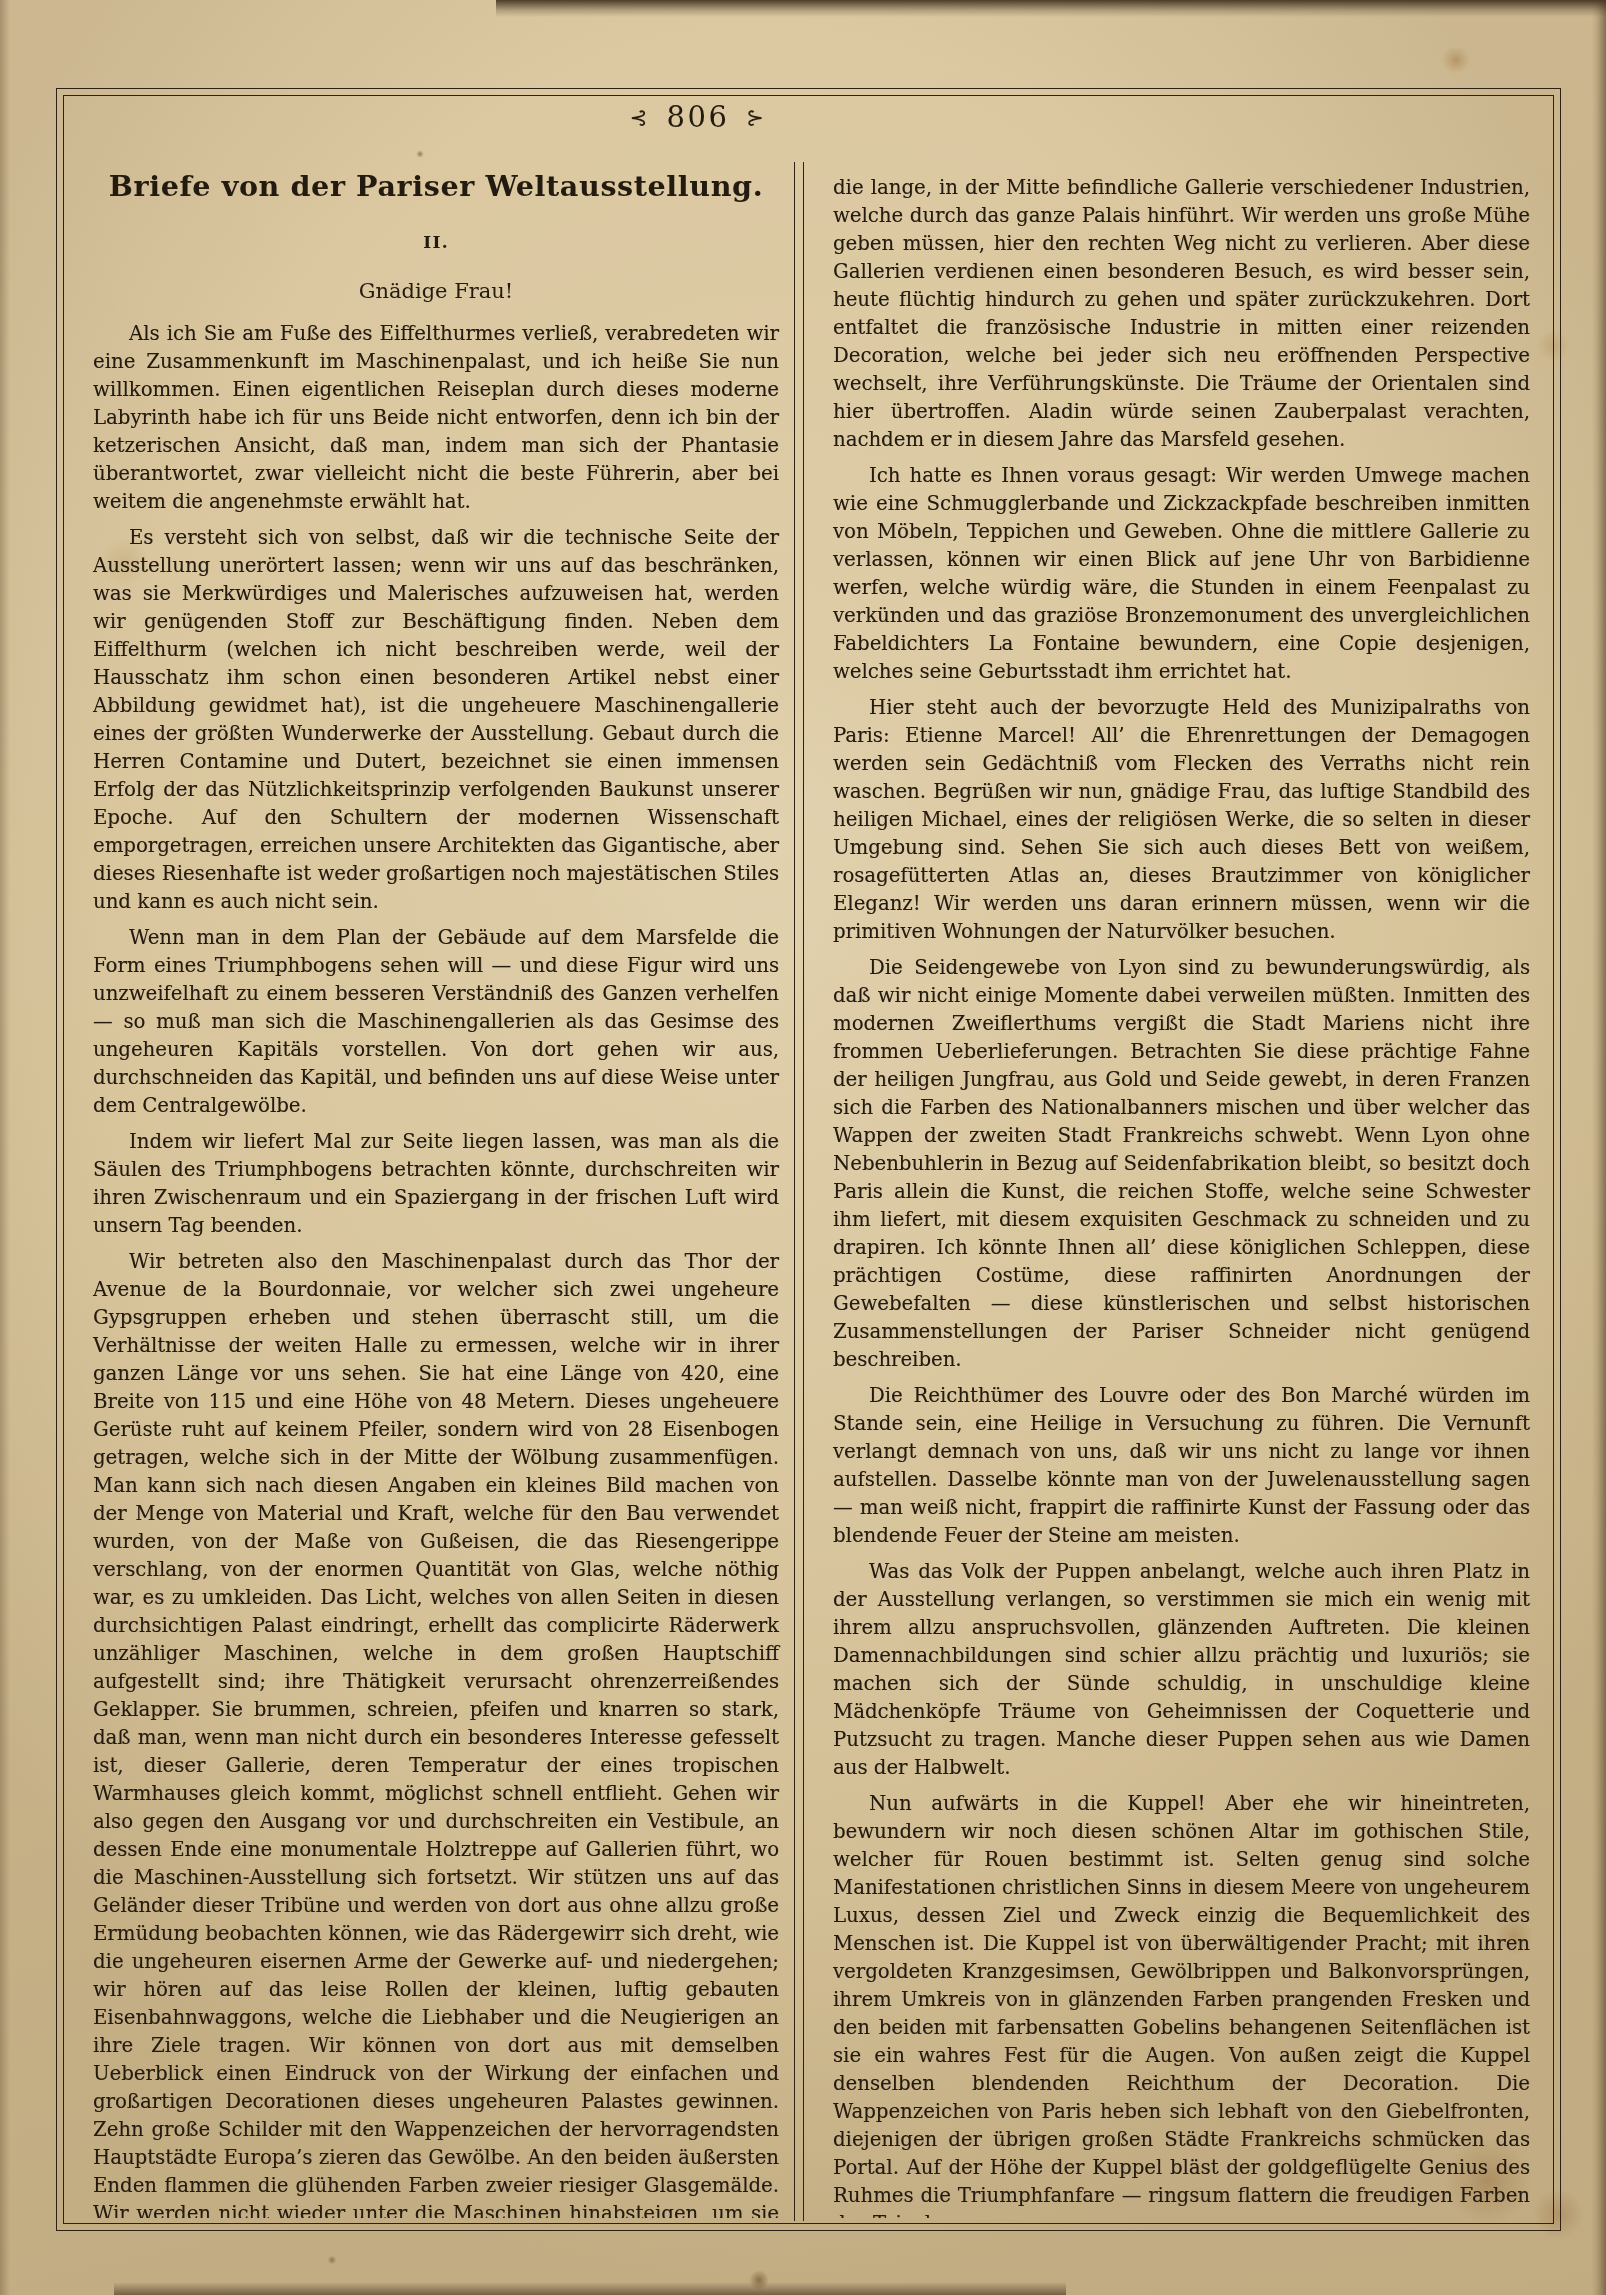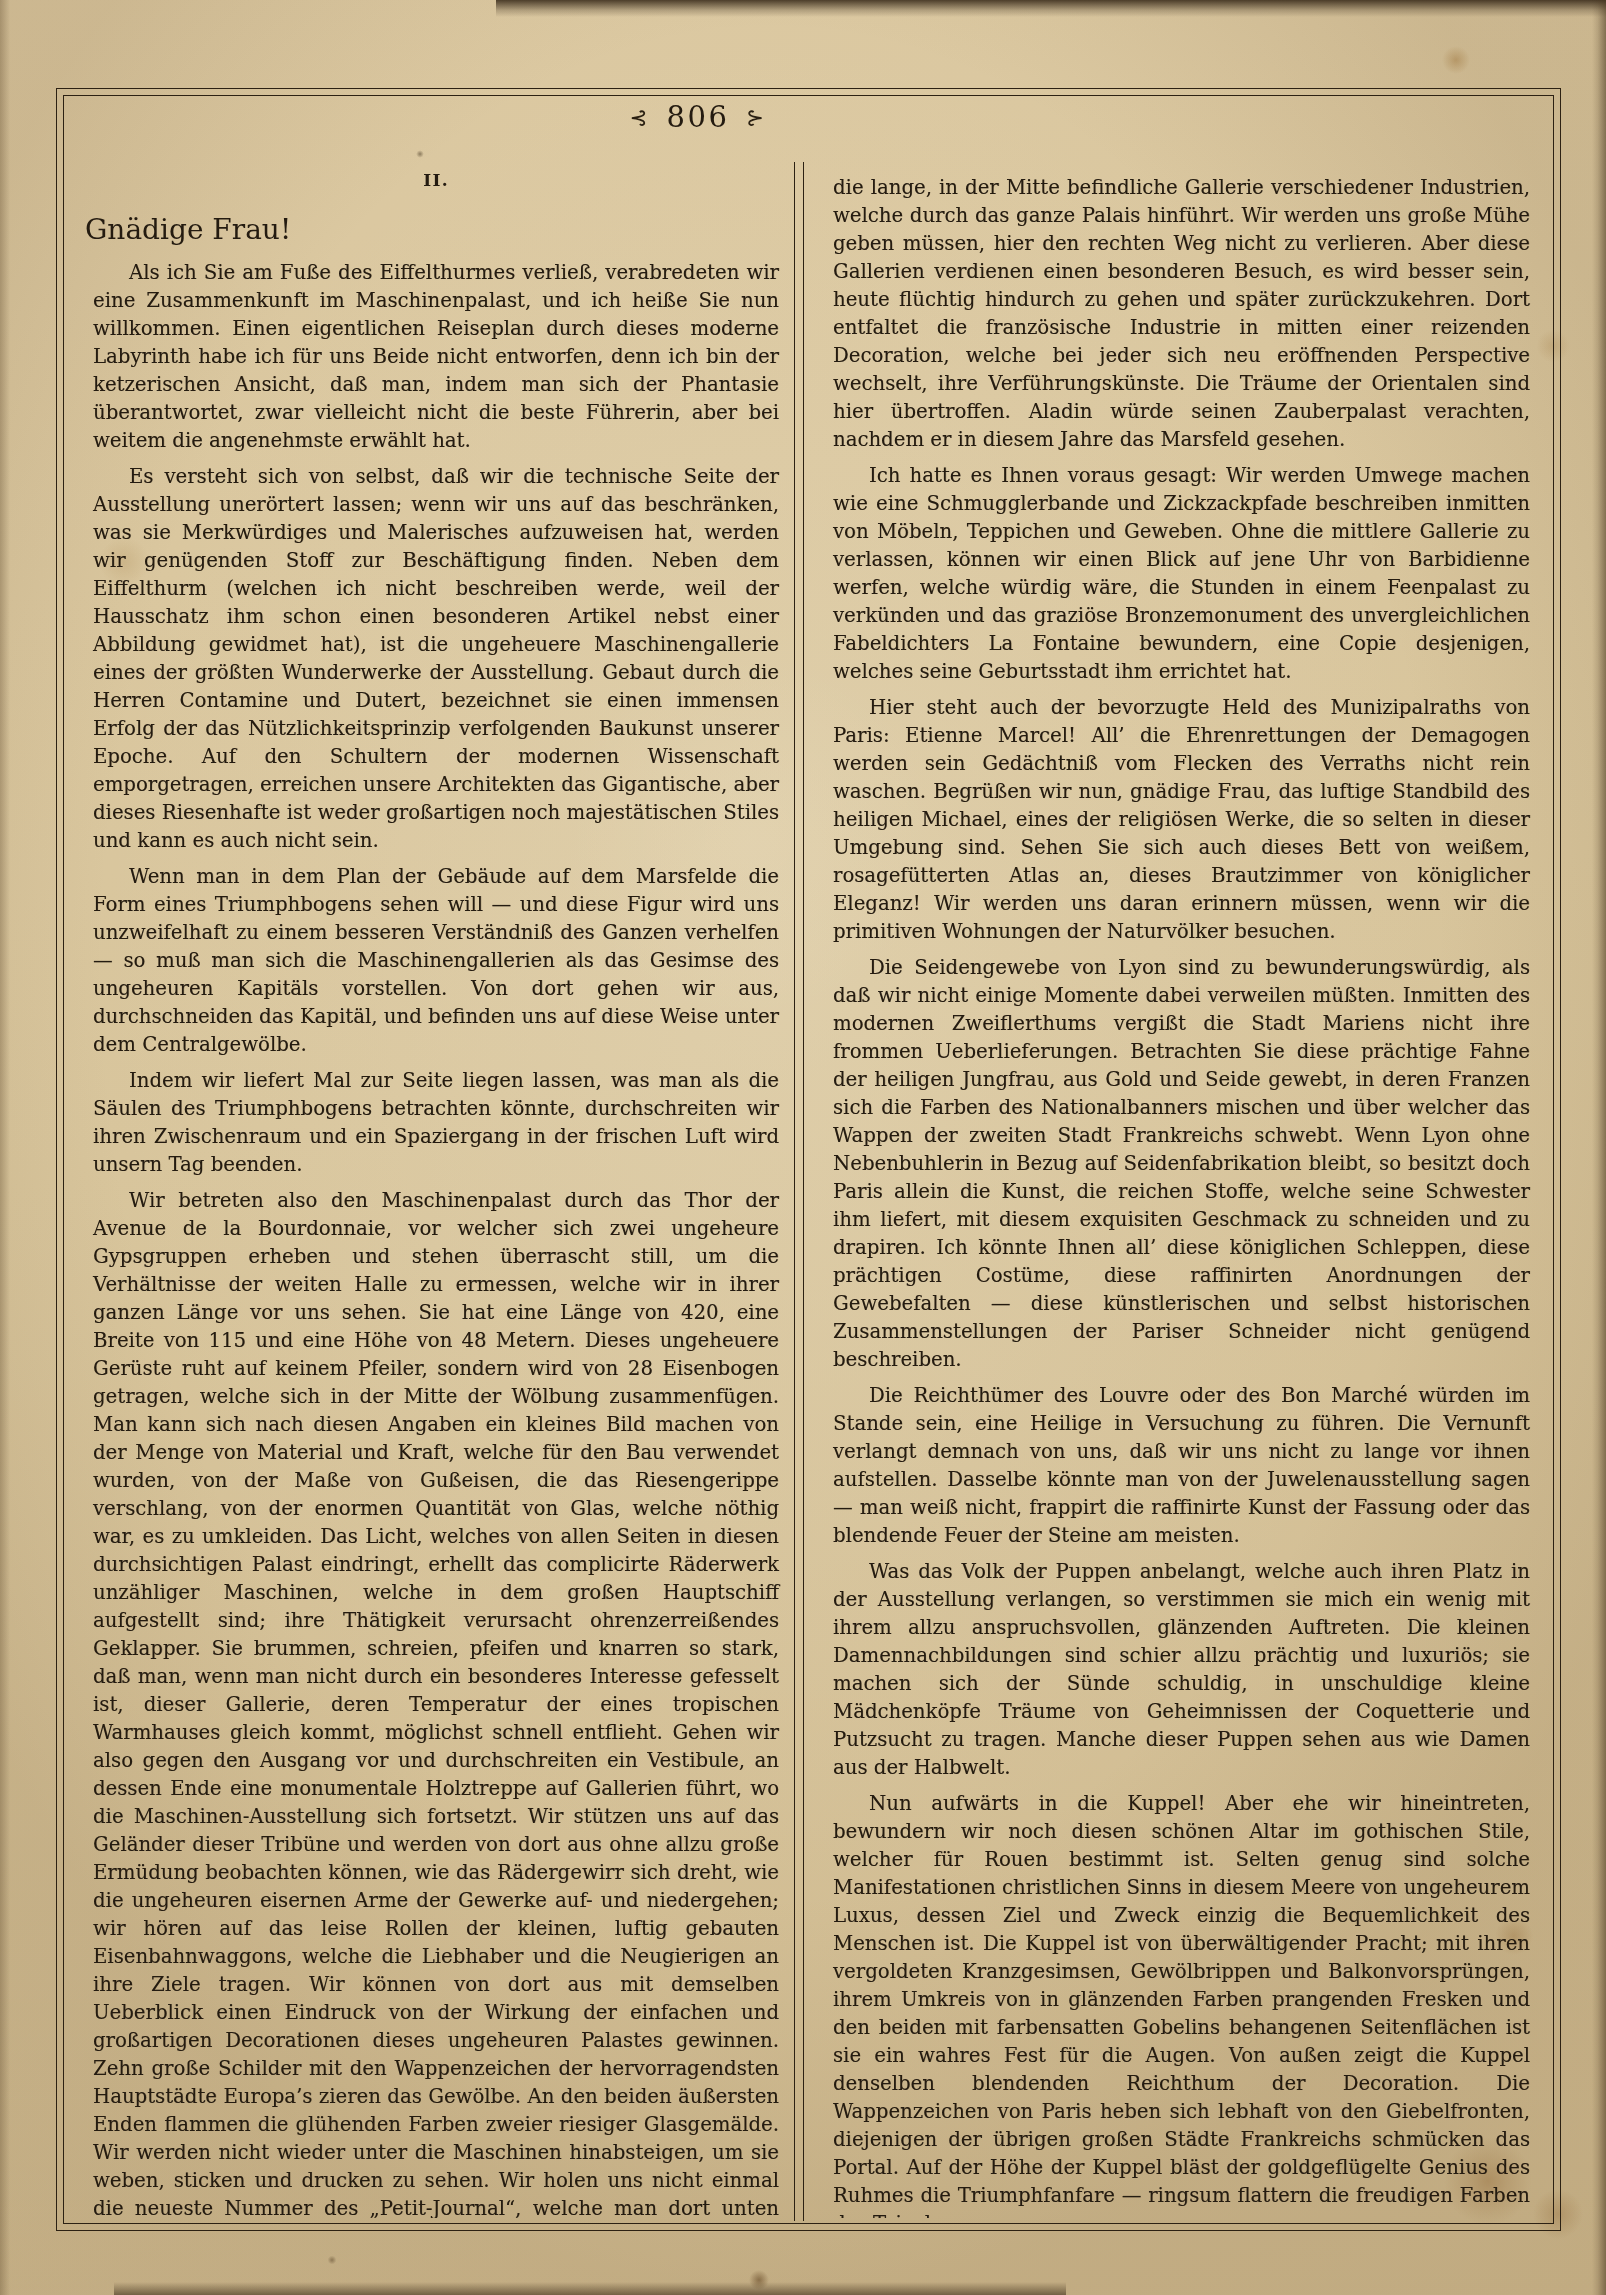--- a/index.html
+++ b/index.html
@@ -50,21 +50,21 @@
     font-size:21.6px;position:relative;top:-2.5px;padding:0 16.5px;color:#2a2012;}
 
   .col{position:absolute;top:166px;height:2052px;overflow:hidden;
     font-size:19.7px;line-height:28px;text-align:justify;}
   .col-left{left:85px;width:702px;}
   .col-right{left:825px;width:713px;}
 
   .headline{font-weight:bold;text-align:center;font-size:28.6px;line-height:33px;
     letter-spacing:0.6px;margin:3.8px 0 25px 0;}
   .section-no{text-align:center;font-size:17px;font-weight:bold;margin:0 0 21.6px 0;letter-spacing:1.3px;}
-  .salutation{text-align:left;font-size:28px;margin:0 0 15px 0;}
+  .salutation{text-align:center;font-size:21px;margin:0 0 15px 0;}
 
   p.para{margin:8px;text-indent:36px;
     text-shadow:0.3px 0.3px 0.3px rgba(30,20,8,.35);}
   p.para.cont{text-indent:0;}
 </style>
 </head>
 <body>
 
 <div class="edge edge-top"></div>
 <div class="edge edge-right"></div>
@@ -73,20 +73,21 @@
 
 <div class="page-number-row">
   <span class="orn">⊰</span><span>806</span><span class="orn">⊱</span>
 </div>
 
 <div class="frame"></div>
 
 <div class="divider"></div>
 
 <div class="col col-left">
+  <div class="headline">Briefe von der Pariser Weltausstellung.</div>
   <div class="section-no">II.</div>
   <div class="salutation">Gnädige Frau!</div>
   <p class="para">Als ich Sie am Fuße des Eiffelthurmes verließ, verabredeten wir eine Zusammenkunft im Maschinenpalast, und ich heiße Sie nun willkommen. Einen eigentlichen Reiseplan durch dieses moderne Labyrinth habe ich für uns Beide nicht entworfen, denn ich bin der ketzerischen Ansicht, daß man, indem man sich der Phantasie überantwortet, zwar vielleicht nicht die beste Führerin, aber bei weitem die angenehmste erwählt hat.</p>
   <p class="para">Es versteht sich von selbst, daß wir die technische Seite der Ausstellung unerörtert lassen; wenn wir uns auf das beschränken, was sie Merkwürdiges und Malerisches aufzuweisen hat, werden wir genügenden Stoff zur Beschäftigung finden. Neben dem Eiffelthurm (welchen ich nicht beschreiben werde, weil der Hausschatz ihm schon einen besonderen Artikel nebst einer Abbildung gewidmet hat), ist die ungeheuere Maschinengallerie eines der größten Wunderwerke der Ausstellung. Gebaut durch die Herren Contamine und Dutert, bezeichnet sie einen immensen Erfolg der das Nützlichkeitsprinzip verfolgenden Baukunst unserer Epoche. Auf den Schultern der modernen Wissenschaft emporgetragen, erreichen unsere Architekten das Gigantische, aber dieses Riesenhafte ist weder großartigen noch majestätischen Stiles und kann es auch nicht sein.</p>
   <p class="para">Wenn man in dem Plan der Gebäude auf dem Marsfelde die Form eines Triumphbogens sehen will — und diese Figur wird uns unzweifelhaft zu einem besseren Verständniß des Ganzen verhelfen — so muß man sich die Maschinengallerien als das Gesimse des ungeheuren Kapitäls vorstellen. Von dort gehen wir aus, durchschneiden das Kapitäl, und befinden uns auf diese Weise unter dem Centralgewölbe.</p>
   <p class="para">Indem wir liefert Mal zur Seite liegen lassen, was man als die Säulen des Triumphbogens betrachten könnte, durchschreiten wir ihren Zwischenraum und ein Spaziergang in der frischen Luft wird unsern Tag beenden.</p>
   <p class="para">Wir betreten also den Maschinenpalast durch das Thor der Avenue de la Bourdonnaie, vor welcher sich zwei ungeheure Gypsgruppen erheben und stehen überrascht still, um die Verhältnisse der weiten Halle zu ermessen, welche wir in ihrer ganzen Länge vor uns sehen. Sie hat eine Länge von 420, eine Breite von 115 und eine Höhe von 48 Metern. Dieses ungeheuere Gerüste ruht auf keinem Pfeiler, sondern wird von 28 Eisenbogen getragen, welche sich in der Mitte der Wölbung zusammenfügen. Man kann sich nach diesen Angaben ein kleines Bild machen von der Menge von Material und Kraft, welche für den Bau verwendet wurden, von der Maße von Gußeisen, die das Riesengerippe verschlang, von der enormen Quantität von Glas, welche nöthig war, es zu umkleiden. Das Licht, welches von allen Seiten in diesen durchsichtigen Palast eindringt, erhellt das complicirte Räderwerk unzähliger Maschinen, welche in dem großen Hauptschiff aufgestellt sind; ihre Thätigkeit verursacht ohrenzerreißendes Geklapper. Sie brummen, schreien, pfeifen und knarren so stark, daß man, wenn man nicht durch ein besonderes Interesse gefesselt ist, dieser Gallerie, deren Temperatur der eines tropischen Warmhauses gleich kommt, möglichst schnell entflieht. Gehen wir also gegen den Ausgang vor und durchschreiten ein Vestibule, an dessen Ende eine monumentale Holztreppe auf Gallerien führt, wo die Maschinen-Ausstellung sich fortsetzt. Wir stützen uns auf das Geländer dieser Tribüne und werden von dort aus ohne allzu große Ermüdung beobachten können, wie das Rädergewirr sich dreht, wie die ungeheuren eisernen Arme der Gewerke auf- und niedergehen; wir hören auf das leise Rollen der kleinen, luftig gebauten Eisenbahnwaggons, welche die Liebhaber und die Neugierigen an ihre Ziele tragen. Wir können von dort aus mit demselben Ueberblick einen Eindruck von der Wirkung der einfachen und großartigen Decorationen dieses ungeheuren Palastes gewinnen. Zehn große Schilder mit den Wappenzeichen der hervorragendsten Hauptstädte Europa’s zieren das Gewölbe. An den beiden äußersten Enden flammen die glühenden Farben zweier riesiger Glasgemälde. Wir werden nicht wieder unter die Maschinen hinabsteigen, um sie weben, sticken und drucken zu sehen. Wir holen uns nicht einmal die neueste Nummer des „Petit-Journal“, welche man dort unten fertig stellt, noch wollen wir ein Gefrorenes aus der höchst vollendeten Eismaschine probiren. Wir besuchen weder die Ausstellung der verschiedenen Eisenbahnen, noch diejenige der englischen Schiffsmodelle 2c.</p>
 
 </div>
 

